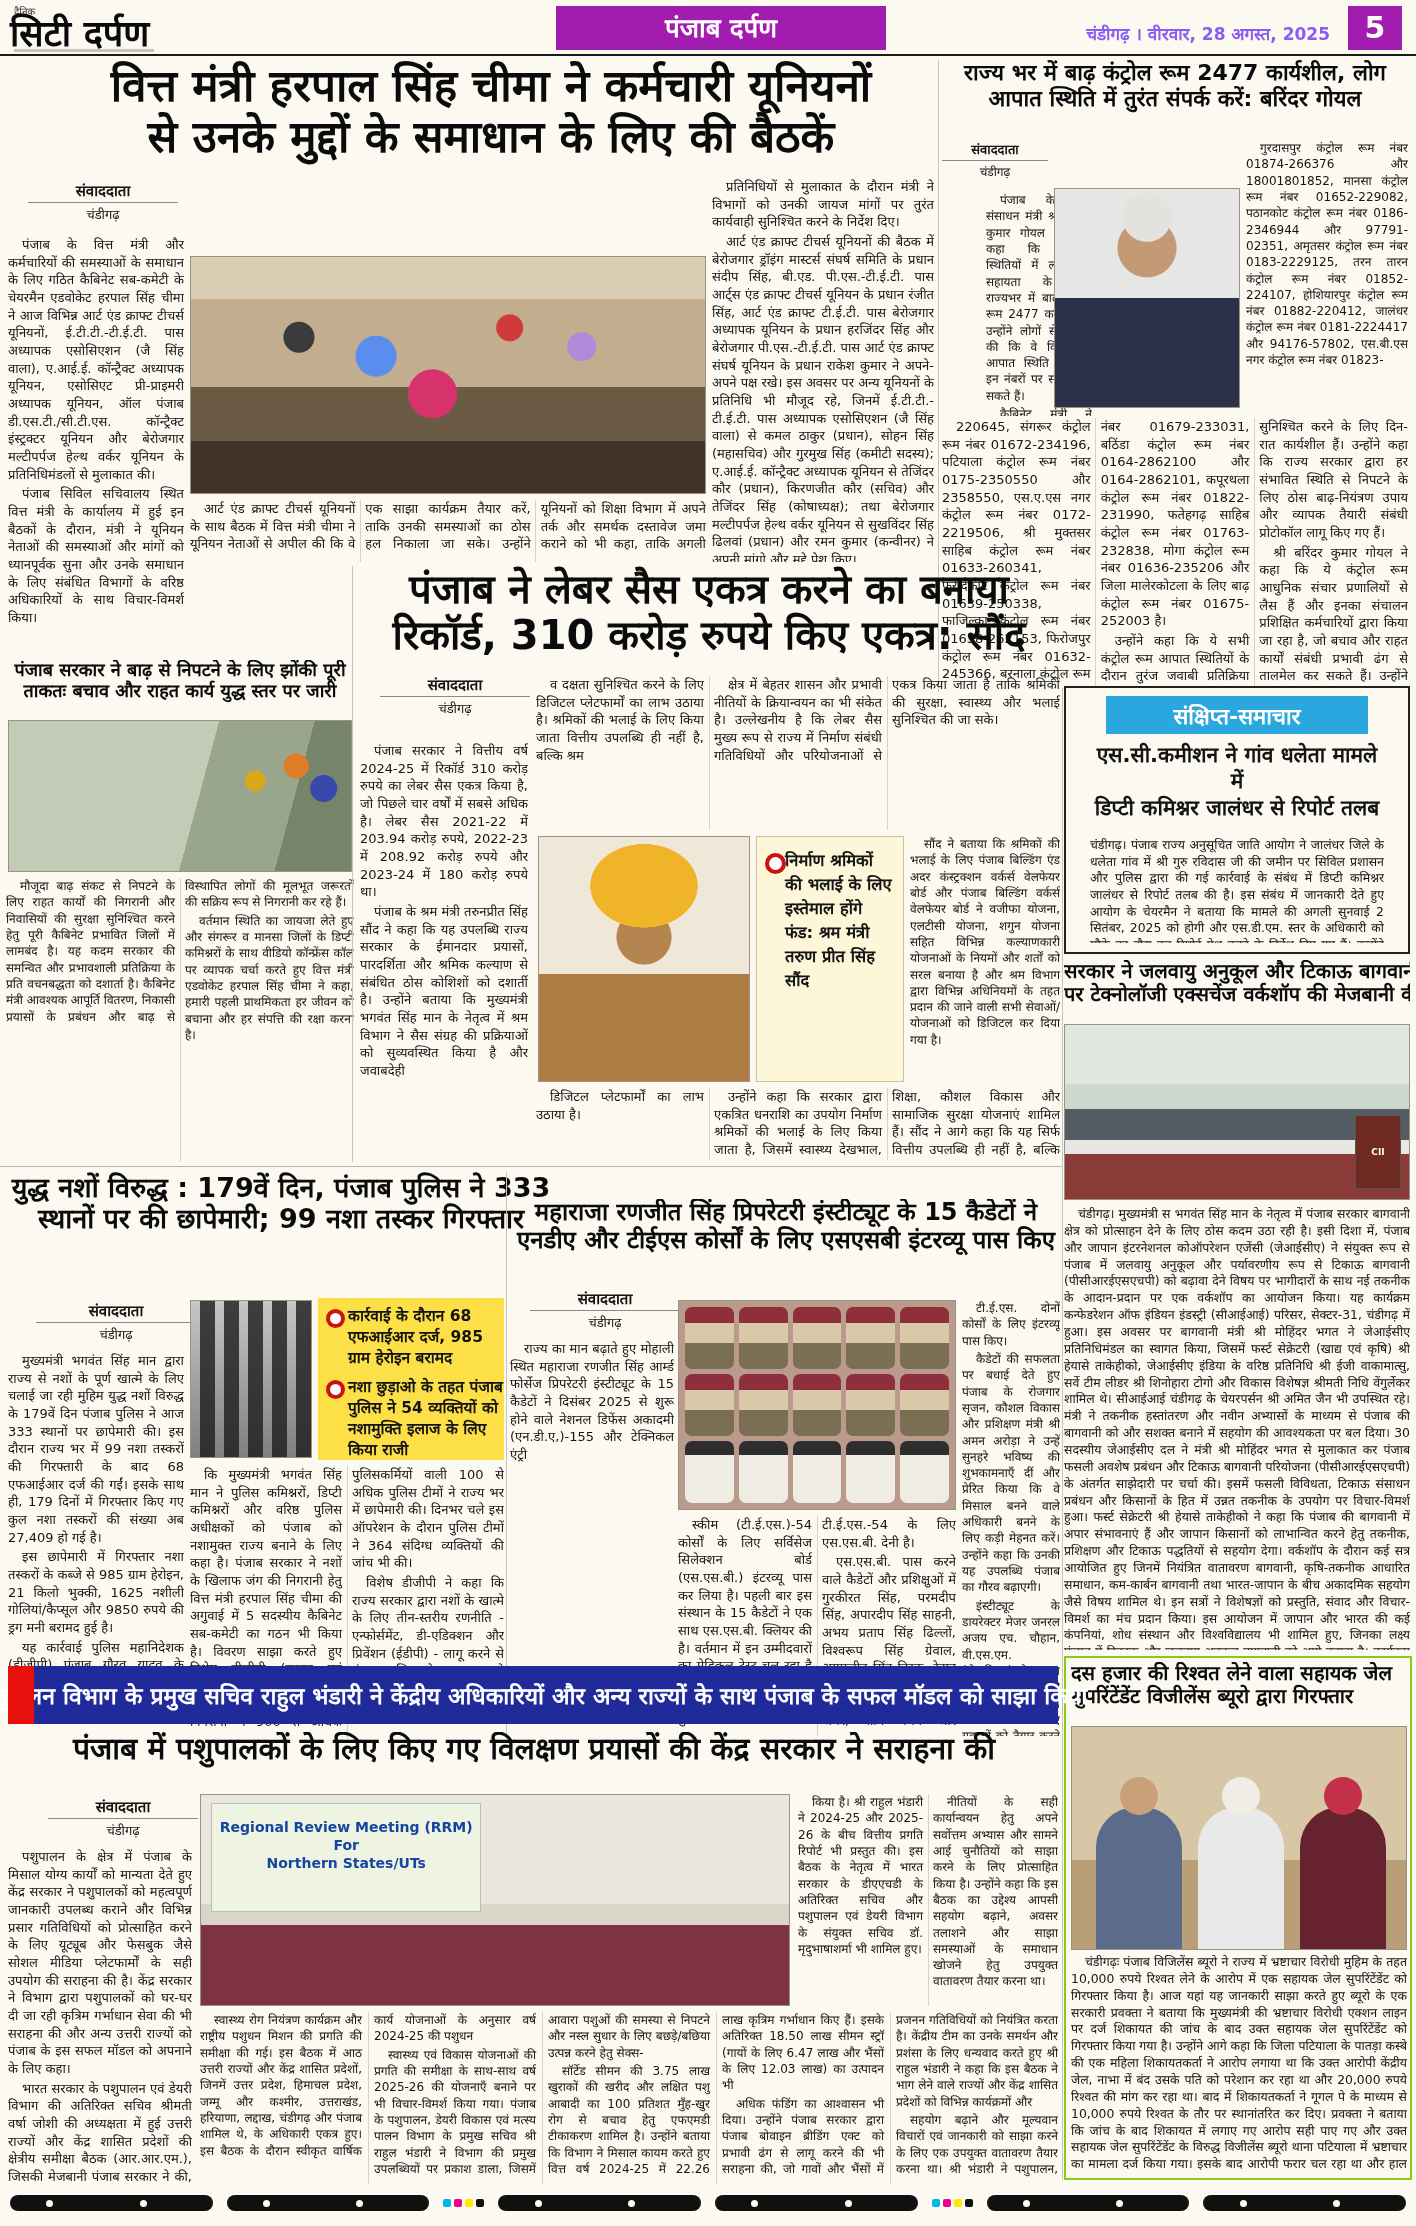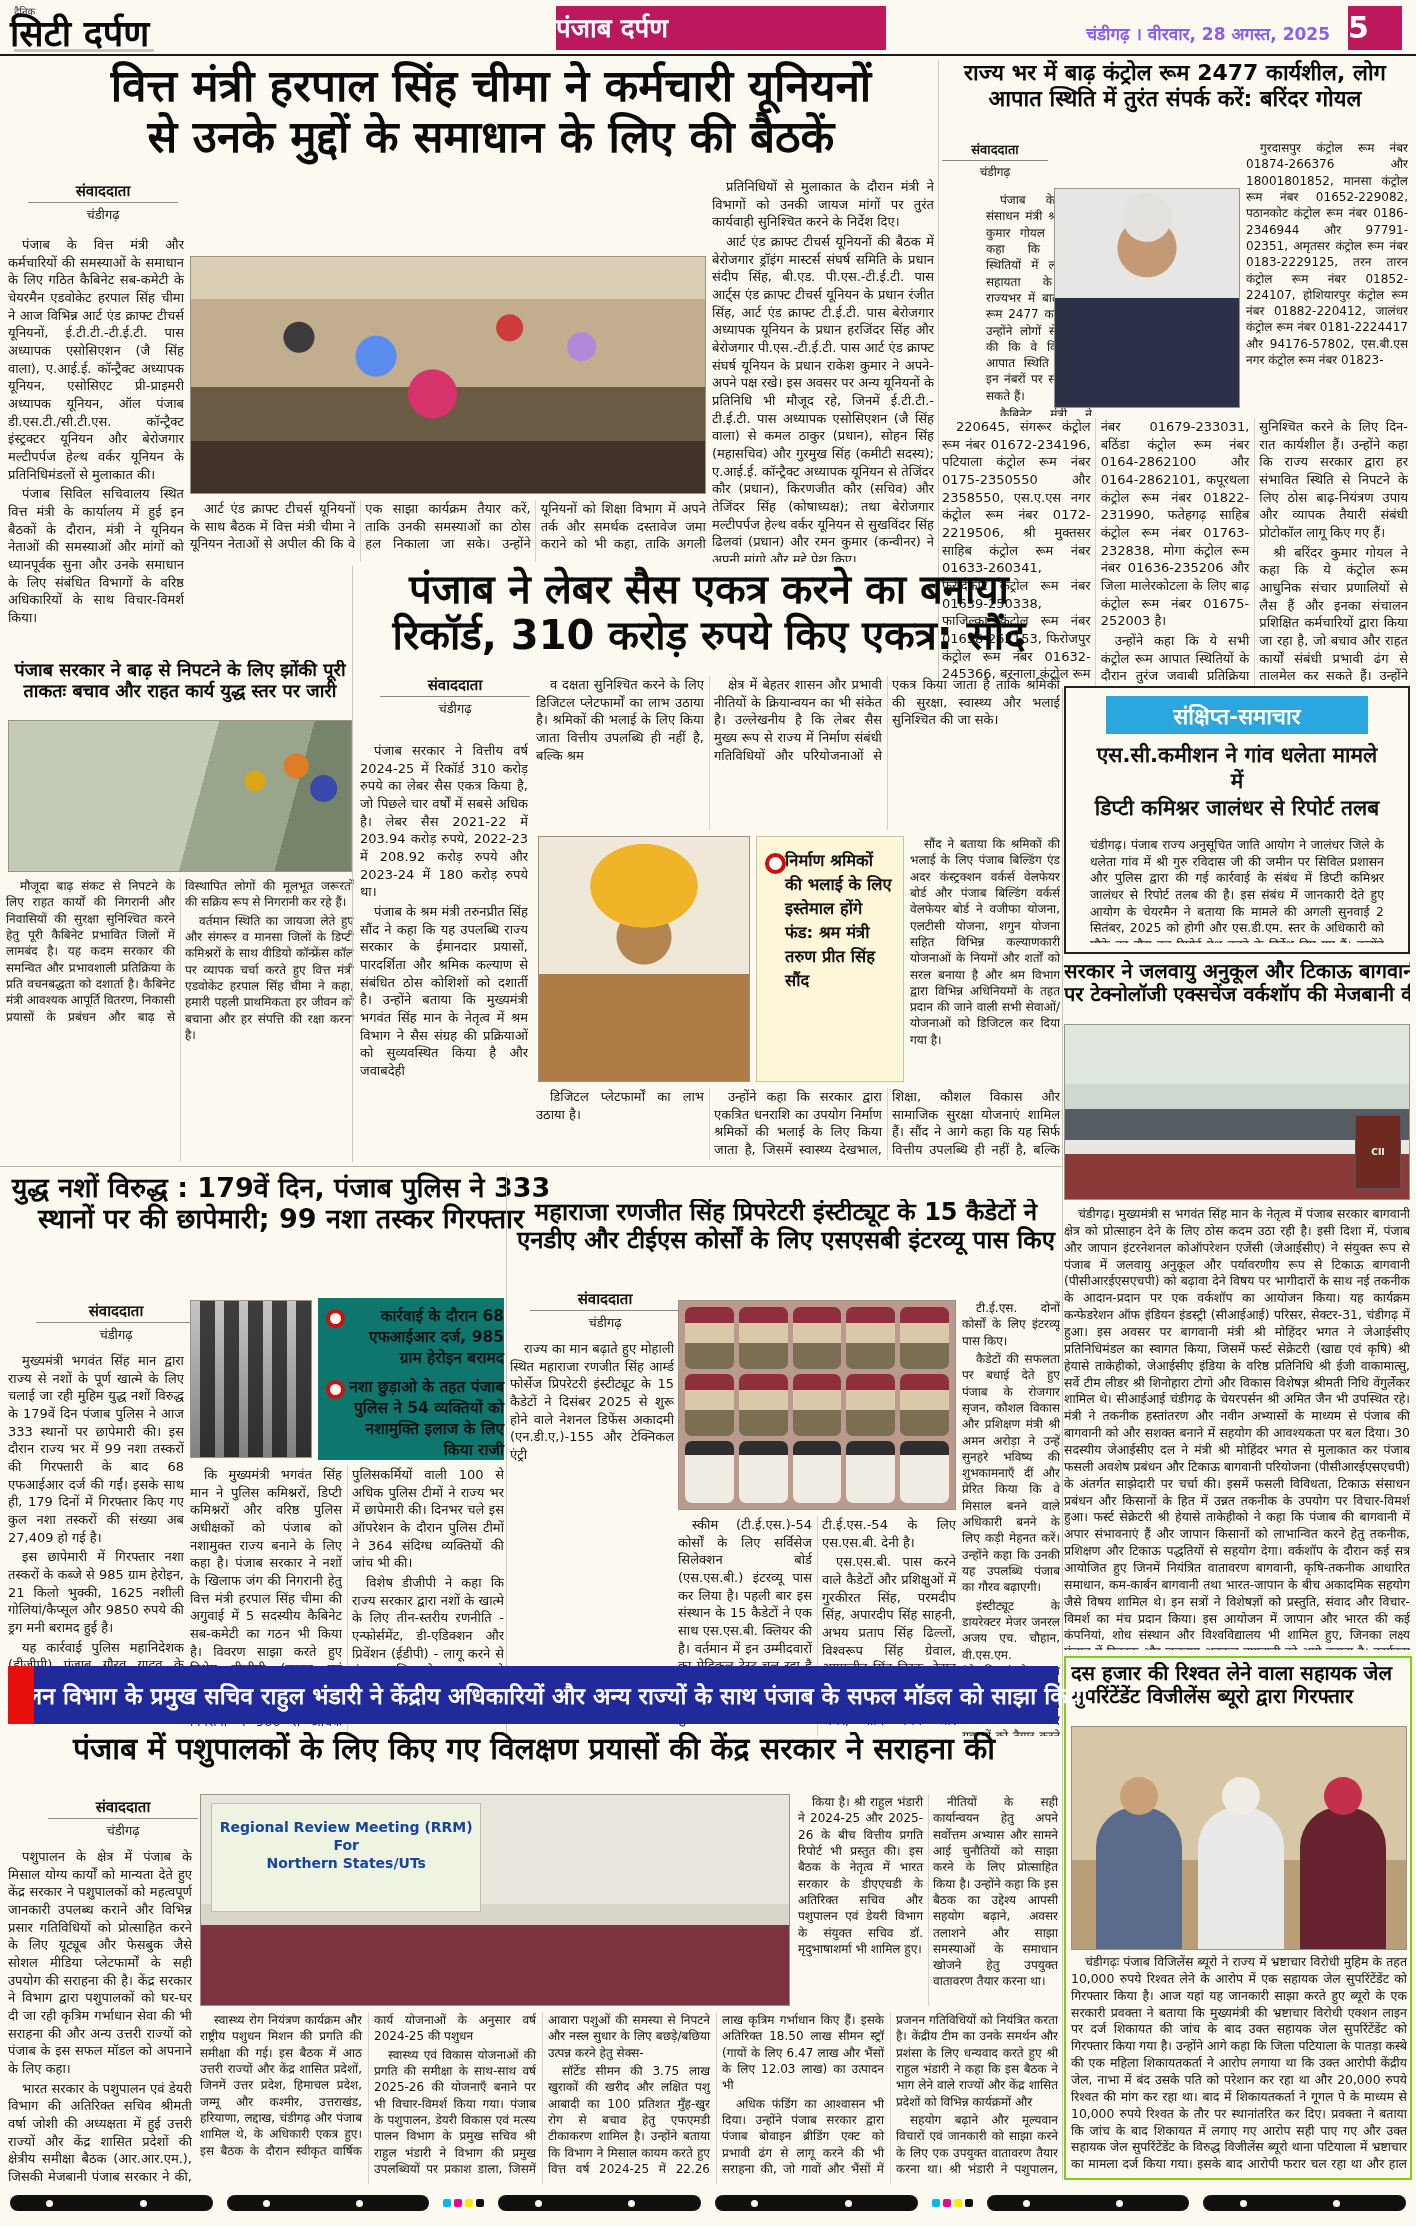--- a/index.html
+++ b/index.html
@@ -15,21 +15,21 @@
   .cols3{column-count:3;column-gap:10px;column-rule:1px solid #d5d2c6;}
   .cols5{column-count:5;column-gap:12px;column-rule:1px solid #d5d2c6;}
   .byline{position:absolute;text-align:center;}
   .byline .rep{font-weight:bold;font-size:15px;border-bottom:1px solid #8a8a8a;padding:0 14px 2px;}
   .byline .city{font-size:13px;padding-top:2px;}
   .photo{position:absolute;border:1px solid #9a9384;box-sizing:border-box;}
   .vr{position:absolute;width:1px;background:#c9c5b8;}
   .hrule{position:absolute;height:1px;background:#b9b5a8;}
   
   .masthead{position:absolute;font-family:"DejaVu Serif","Liberation Serif",serif;font-weight:bold;color:#0a0a0a;}
-  .secbox{position:absolute;background:#be185d;color:#fff;font-weight:bold;}
+  .secbox{position:absolute;background:#a21caf;color:#fff;font-weight:bold;text-align:center;}
   .dateline{position:absolute;font-weight:bold;font-size:17px;text-align:right;color:#8b5cf6;}
   
   .meeting-photo{background:
      radial-gradient(circle at 47% 58%, #d6336c 0 24px, rgba(0,0,0,0) 25px),
      radial-gradient(circle at 36% 42%, #5b8def 0 20px, rgba(0,0,0,0) 21px),
      radial-gradient(circle at 21% 34%, #3b3b3b 0 15px, rgba(0,0,0,0) 16px),
      radial-gradient(circle at 62% 30%, #cf3b3b 0 13px, rgba(0,0,0,0) 14px),
      radial-gradient(circle at 76% 38%, #b288d9 0 14px, rgba(0,0,0,0) 15px),
      linear-gradient(180deg,#d9cdb3 0 18%,#c2ae8e 18% 55%,#6b5a44 55% 78%,#42332a 78% 100%);}
   .goyal-photo{background:
@@ -62,21 +62,21 @@
   .bribe-photo{background:linear-gradient(180deg,#d8c7a7 0 60%,#b99f78 60% 100%);}
   .person{position:absolute;bottom:0;width:86px;height:142px;border-radius:40px 40px 0 0;}
   .person::before{content:"";position:absolute;top:-30px;left:24px;width:38px;height:38px;border-radius:50%;background:#caa078;}
   .p1{left:24px;background:#5a6b8c;}
   .p2{left:126px;background:#e9e9e9;} .p2::before{background:#f0ede6;}
   .p3{left:228px;background:#66222e;} .p3::before{background:#c4304a;}
   
   .pullquote{position:absolute;background:#fdf6d8;border:1px solid #c9c39c;box-sizing:border-box;
      font-weight:bold;font-size:16.5px;line-height:1.45;padding:12px 10px 10px 28px;color:#141414;}
   .ring{position:absolute;left:8px;top:16px;width:13px;height:13px;border:4px solid #cc1111;border-radius:50%;background:#fff;}
-  .bulletbox{position:absolute;background:#0f766e;box-sizing:border-box;padding:8px 0 8px 6px;text-align:right;}
+  .bulletbox{position:absolute;background:#fde047;box-sizing:border-box;padding:8px 0 8px 6px;}
   .bulletbox p{position:relative;margin:0 0 8px;padding-left:24px;font-weight:bold;font-size:15.5px;line-height:1.35;text-indent:0;}
   .bulletbox p::before{content:"";position:absolute;left:2px;top:3px;width:11px;height:11px;border:4px solid #cc1111;border-radius:50%;background:#fff;}
   .briefs-box{position:absolute;border:2px solid #222;background:#fbf9f0;box-sizing:border-box;padding:8px 24px;}
   .briefs-title{width:262px;margin:0 auto;background:#2ba7e0;color:#fff;font-weight:bold;font-size:22px;
      text-align:center;padding:4px 0;}
   .briefs-hl{font-weight:bold;font-size:21px;text-align:center;line-height:1.25;margin:8px 0 4px;}
   .briefs-body{font-size:12.4px;line-height:1.34;text-align:justify;overflow:hidden;height:118px;}
   .bribe-box{position:absolute;border:2px solid #84cc16;background:#fbf9f0;box-sizing:border-box;padding:4px 5px;}
   .banner{position:absolute;background:#202a9a;display:flex;align-items:center;justify-content:center;}
   .banner .accent{position:absolute;left:0;top:0;width:26px;height:100%;background:#e8100c;}

